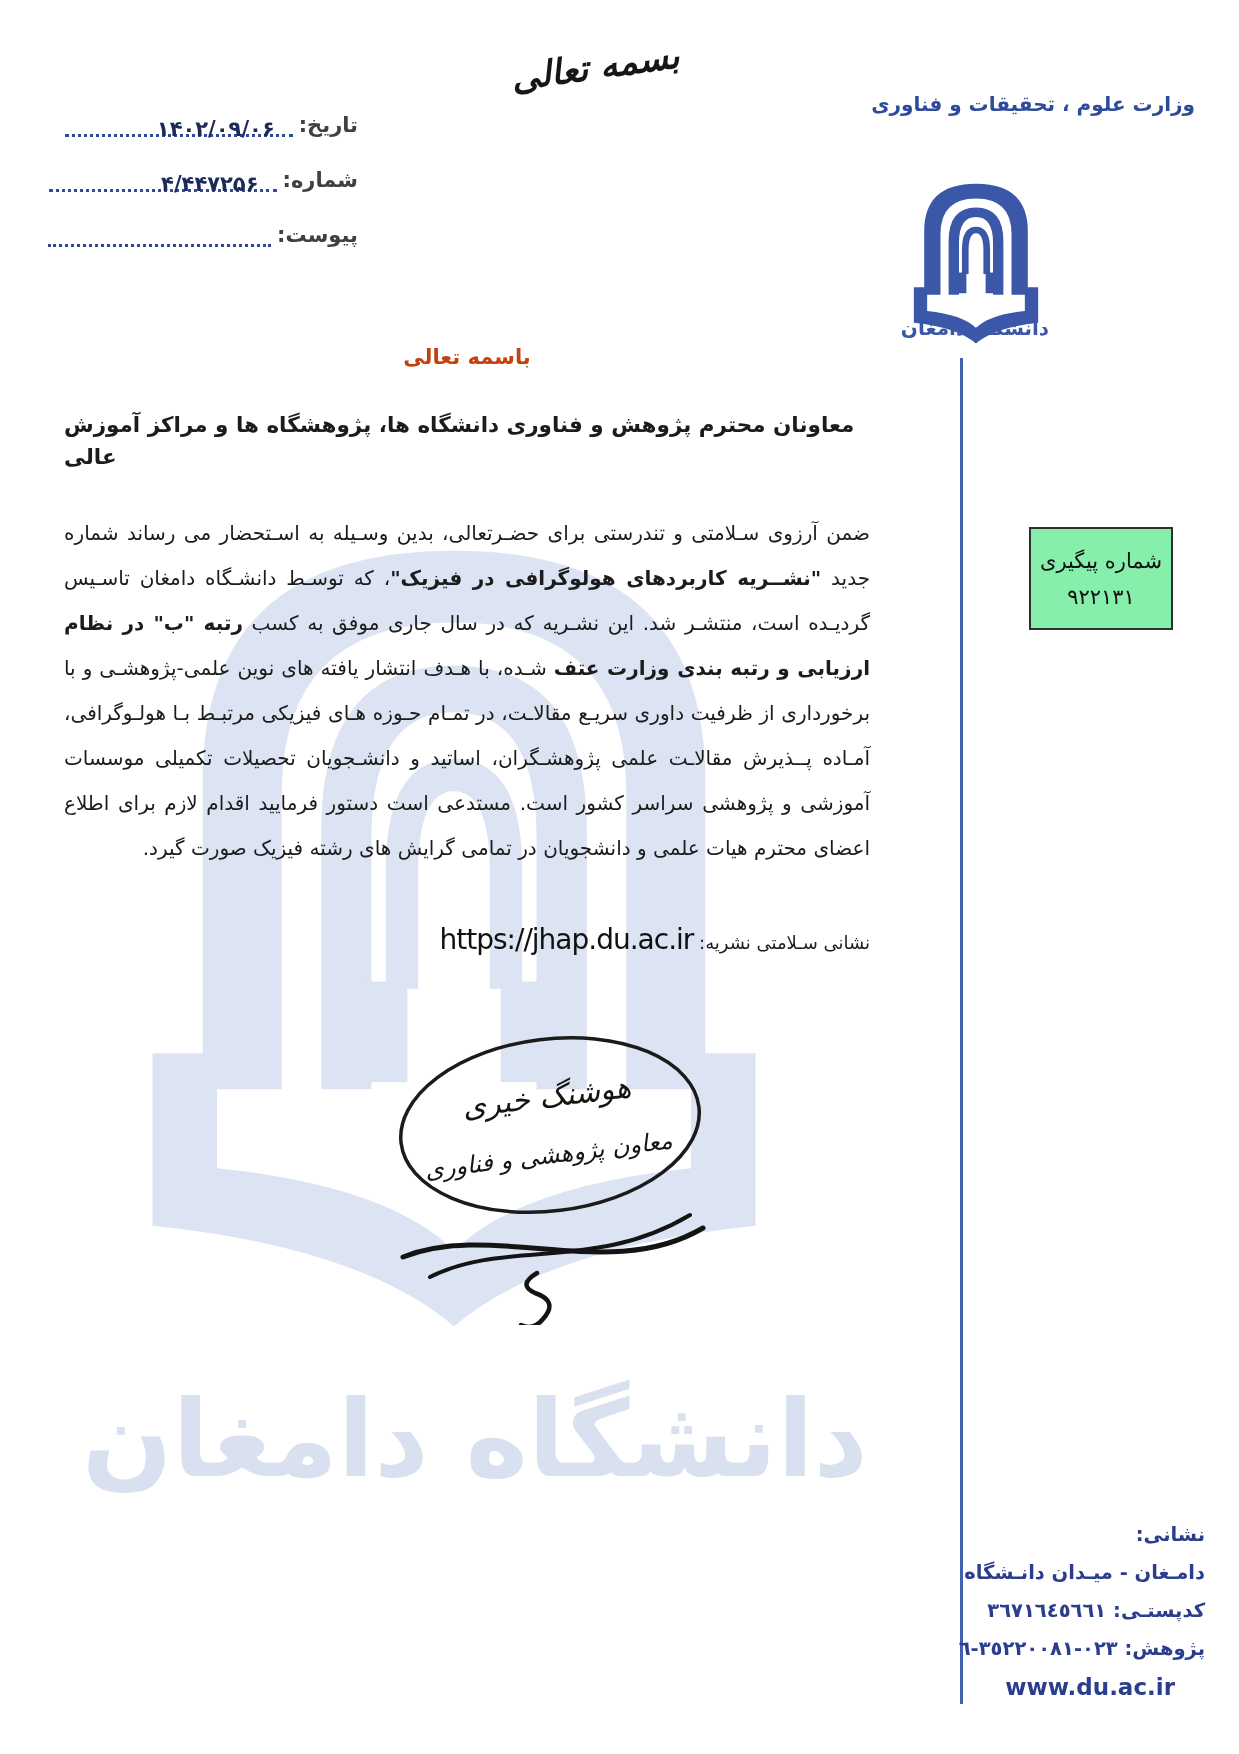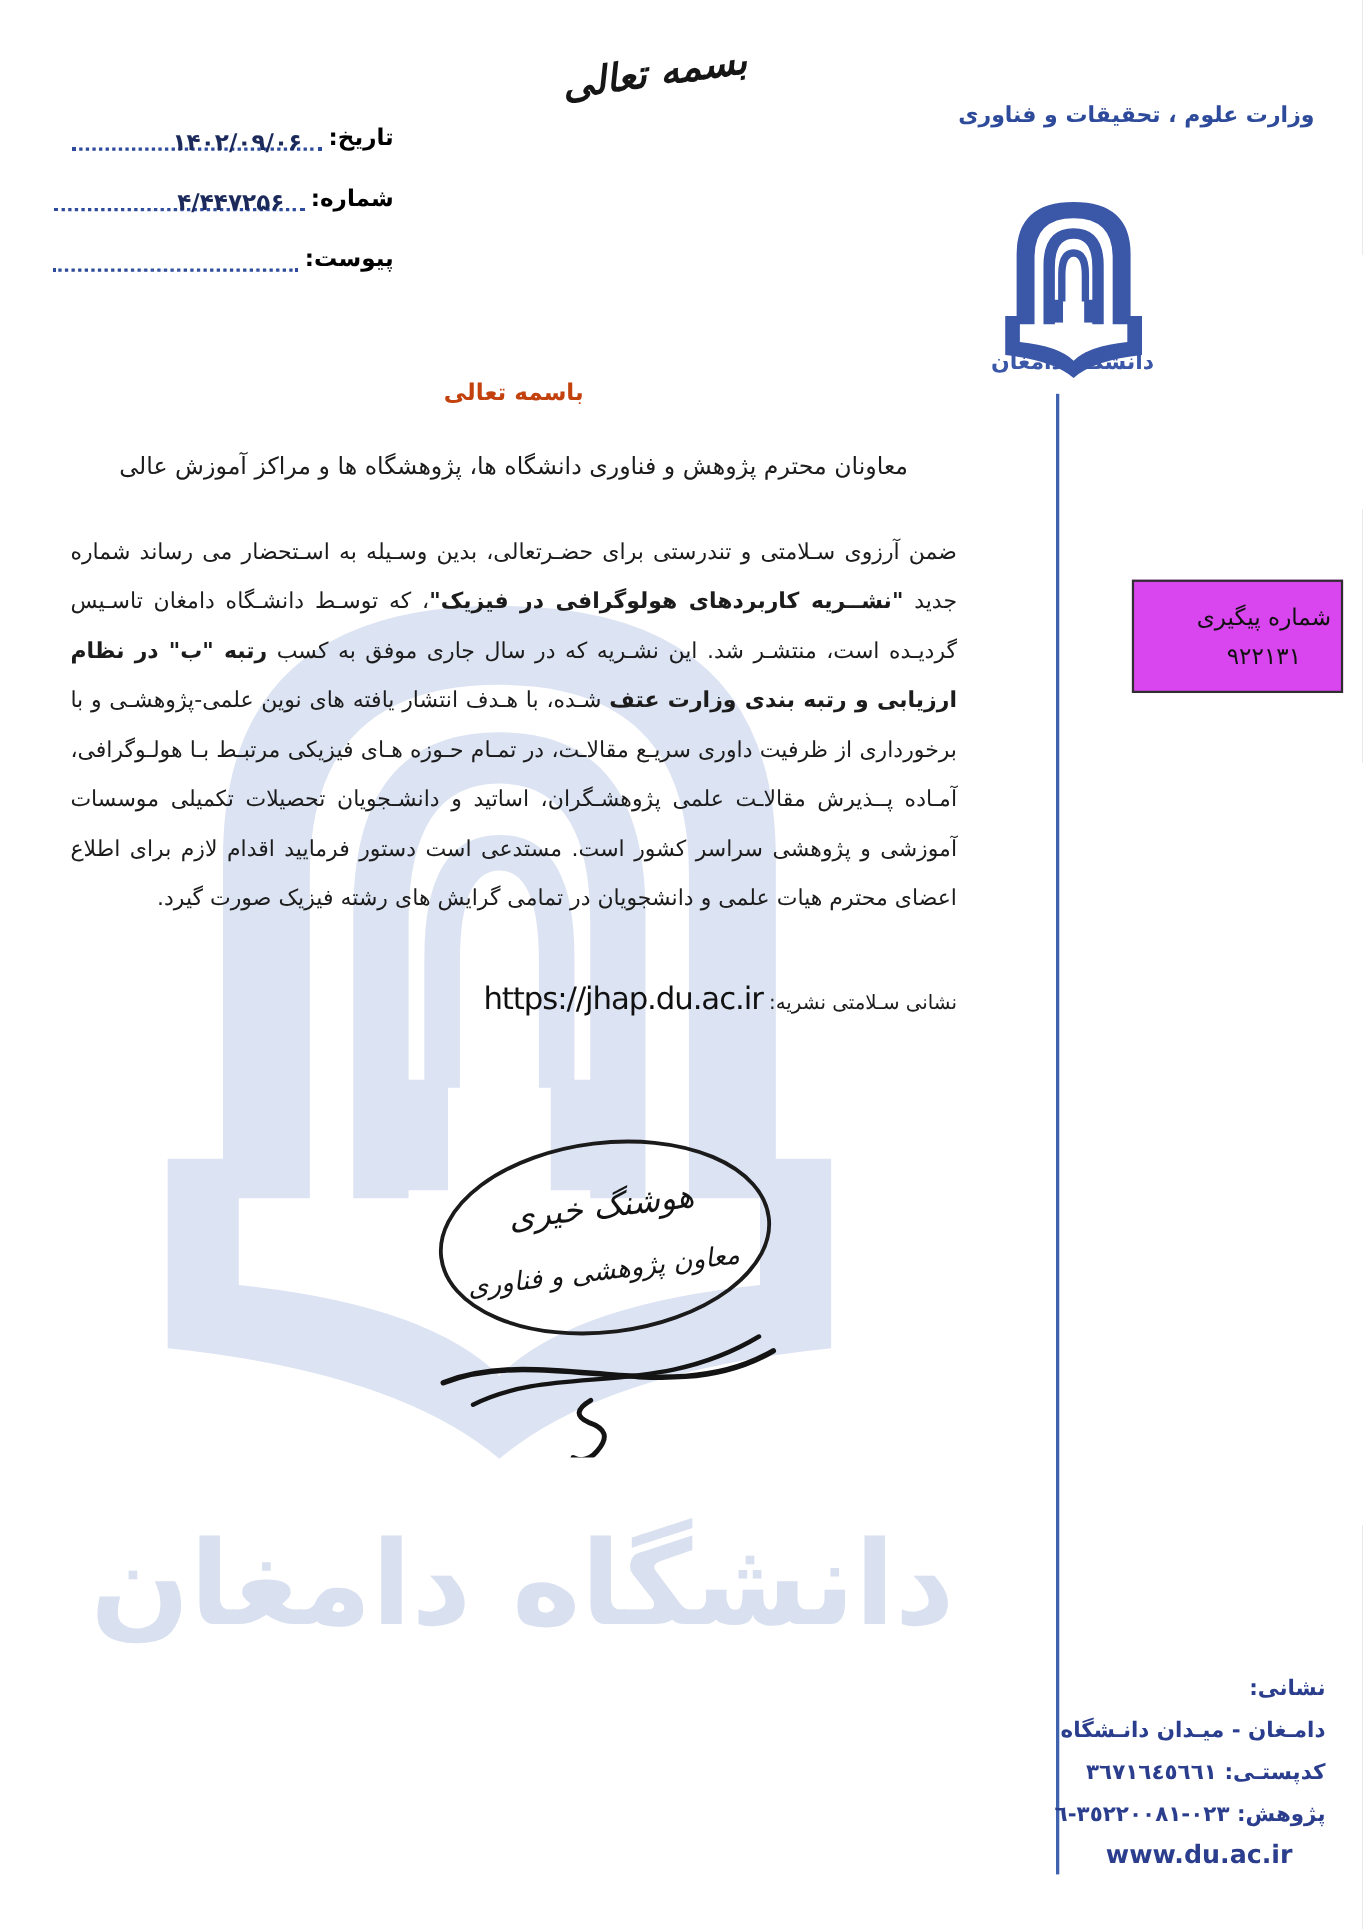--- a/index.html
+++ b/index.html
@@ -17,37 +17,37 @@
              font-family:"DejaVu Serif",serif;font-style:italic;font-weight:bold;font-size:35px;
              color:#161616;transform:rotate(-8deg);}
   .ministry{position:absolute;right:44px;top:92px;width:400px;z-index:3;direction:rtl;
             text-align:right;font-size:20px;font-weight:bold;color:#2d4a9b;}
   .logo-header{position:absolute;left:902px;top:163px;width:148px;height:185px;fill:#3a57a8;z-index:3;}
   .uni-name{position:absolute;left:880px;top:316px;width:190px;z-index:3;text-align:center;
             direction:rtl;font-size:20px;font-weight:bold;color:#3a57a8;}
 
   .hfields{position:absolute;left:48px;top:103px;width:310px;z-index:3;}
   .hrow{display:flex;direction:rtl;align-items:flex-end;height:34px;margin-bottom:21px;}
-  .hlabel{color:#000000;font-weight:bold;font-size:21px;margin-left:6px;white-space:nowrap;}
+  .hlabel{color:#404040;font-weight:bold;font-size:21px;margin-left:6px;white-space:nowrap;}
   .leader{position:relative;width:228px;height:30px;border-bottom:3.5px dotted #2d4a9b;}
   .hvalue{position:absolute;right:18px;bottom:-7px;color:#1b2a5a;font-size:21px;font-weight:bold;
           direction:ltr;}
 
   
   .vline{position:absolute;left:960px;top:358px;width:3px;height:1346px;background:#3f63ae;z-index:2;}
   .track-box{position:absolute;left:1029px;top:527px;width:140px;height:99px;z-index:3;
              border:2.5px solid #2f2f2f;display:flex;flex-direction:column;align-items:center;
-             justify-content:center;gap:12px;direction:rtl;background:#d946ef;
-             font-family:"DejaVu Serif",serif;font-size:21px;color:#111;padding-left:48px;}
+             justify-content:center;gap:12px;direction:rtl;background:#86efac;
+             font-family:"DejaVu Serif",serif;font-size:21px;color:#111;}
   .track-num{letter-spacing:3px;direction:ltr;}
 
   
   .letter{position:absolute;left:64px;top:345px;width:806px;direction:rtl;z-index:2;color:#1c1c1c;}
   .bism2{text-align:center;font-weight:bold;font-size:21px;color:#c2410c;margin-bottom:40px;}
-  .addressee{font-weight:normal;font-size:21.5px;line-height:32px;margin-bottom:38px;text-align:center;}
+  .addressee{font-weight:bold;font-size:21.5px;line-height:32px;margin-bottom:38px;text-align:left;}
   .greeting{font-size:19px;line-height:27px;margin-bottom:26px;text-align:right;}
   .para{font-size:20px;line-height:45px;text-align:justify;}
   .para .b{font-weight:bold;}
   .urlline{margin-top:52px;text-align:right;font-size:18px;}
   .url{font-size:28px;letter-spacing:-1px;color:#111;direction:ltr;display:inline-block;
        font-weight:500;margin-left:4px;}
 
   
   .sig{position:absolute;left:385px;top:1025px;width:330px;height:300px;z-index:3;}
   .sig text{font-family:"DejaVu Serif",serif;font-style:italic;fill:#141414;}

